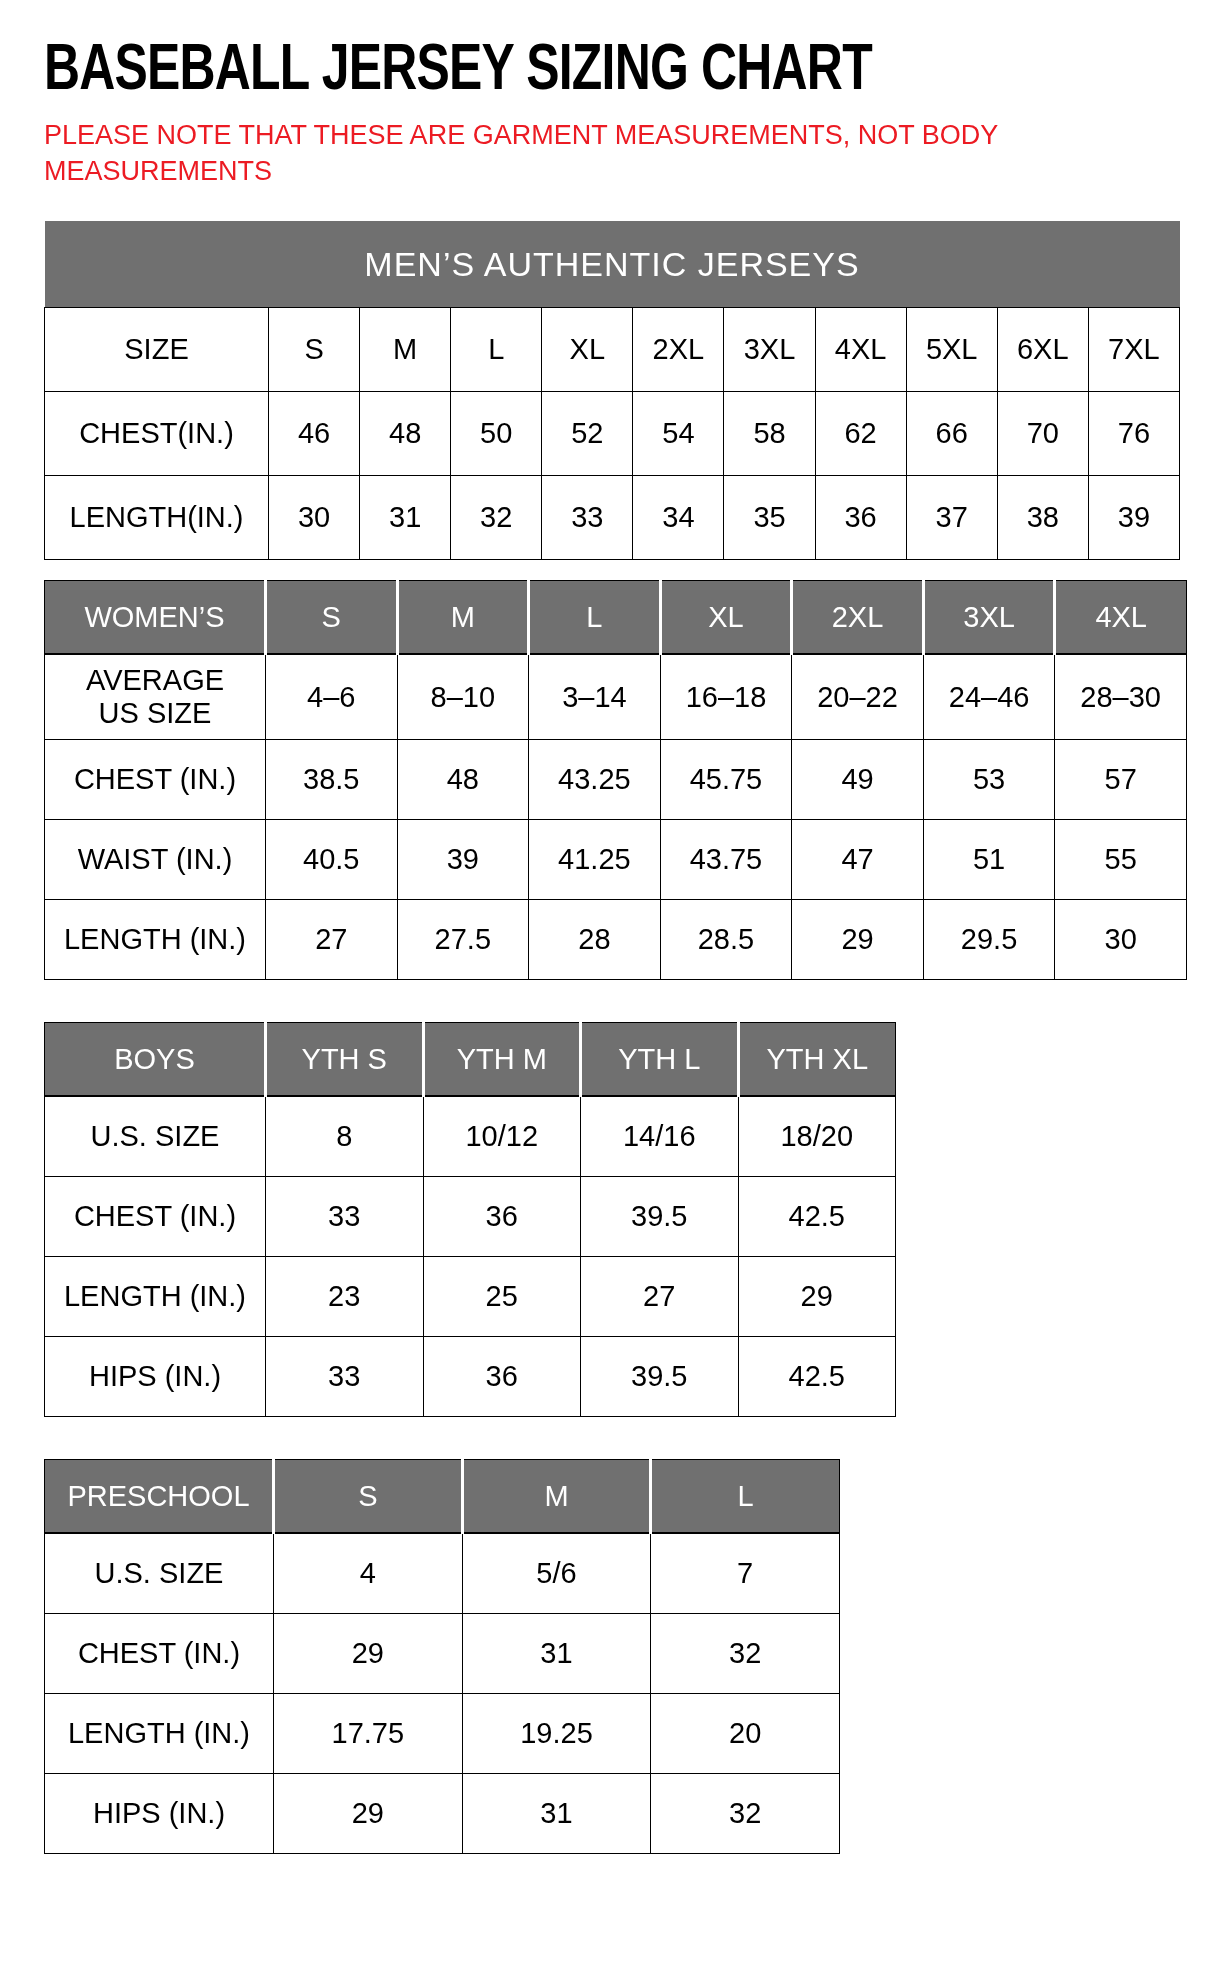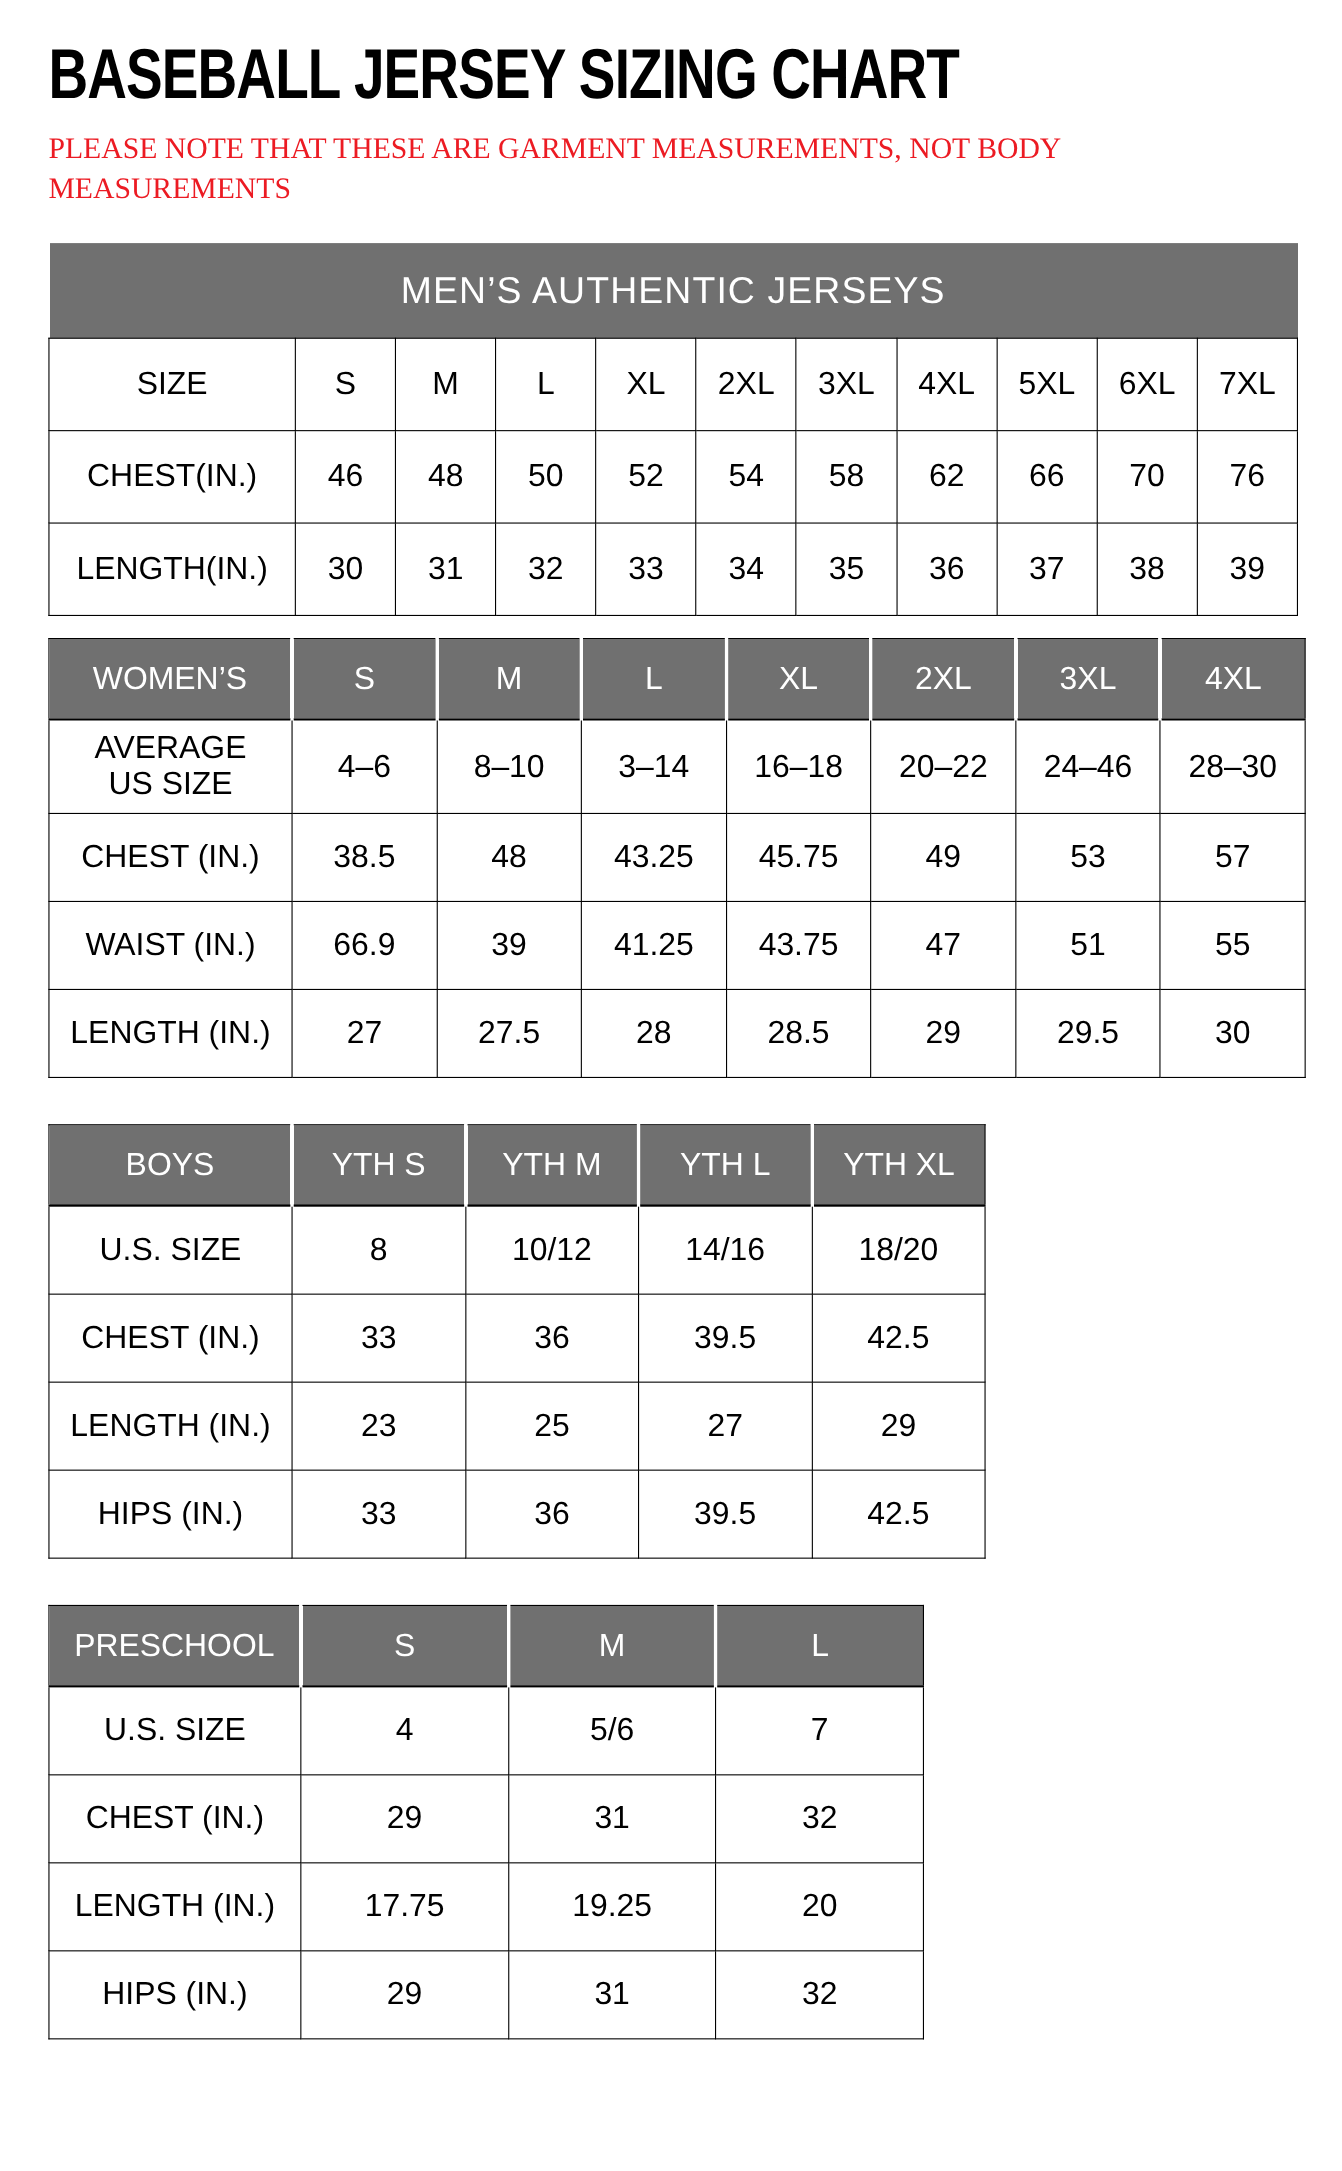--- a/index.html
+++ b/index.html
@@ -26,21 +26,20 @@
     transform-origin:left center;
     margin:10px 0 14px 0;
   }
   .note{
     color:var(--red);
     font-size:27px;
     line-height:1.32;
     font-weight:normal;
     white-space:pre-line;
     margin:0 0 32px 0;
-    font-family:Liberation Serif, serif;
   }
 
   table.tbl{
     border-collapse:collapse;
     table-layout:fixed;
   }
   .tbl th,.tbl td{
     border:1px solid var(--ink);
     text-align:center;
     vertical-align:middle;
@@ -179,21 +178,21 @@
           <td>38.5</td>
           <td>48</td>
           <td>43.25</td>
           <td>45.75</td>
           <td>49</td>
           <td>53</td>
           <td>57</td>
         </tr>
         <tr>
           <td class="label-cell">WAIST (IN.)</td>
-          <td>66.9</td>
+          <td>40.5</td>
           <td>39</td>
           <td>41.25</td>
           <td>43.75</td>
           <td>47</td>
           <td>51</td>
           <td>55</td>
         </tr>
         <tr>
           <td class="label-cell">LENGTH (IN.)</td>
           <td>27</td>

